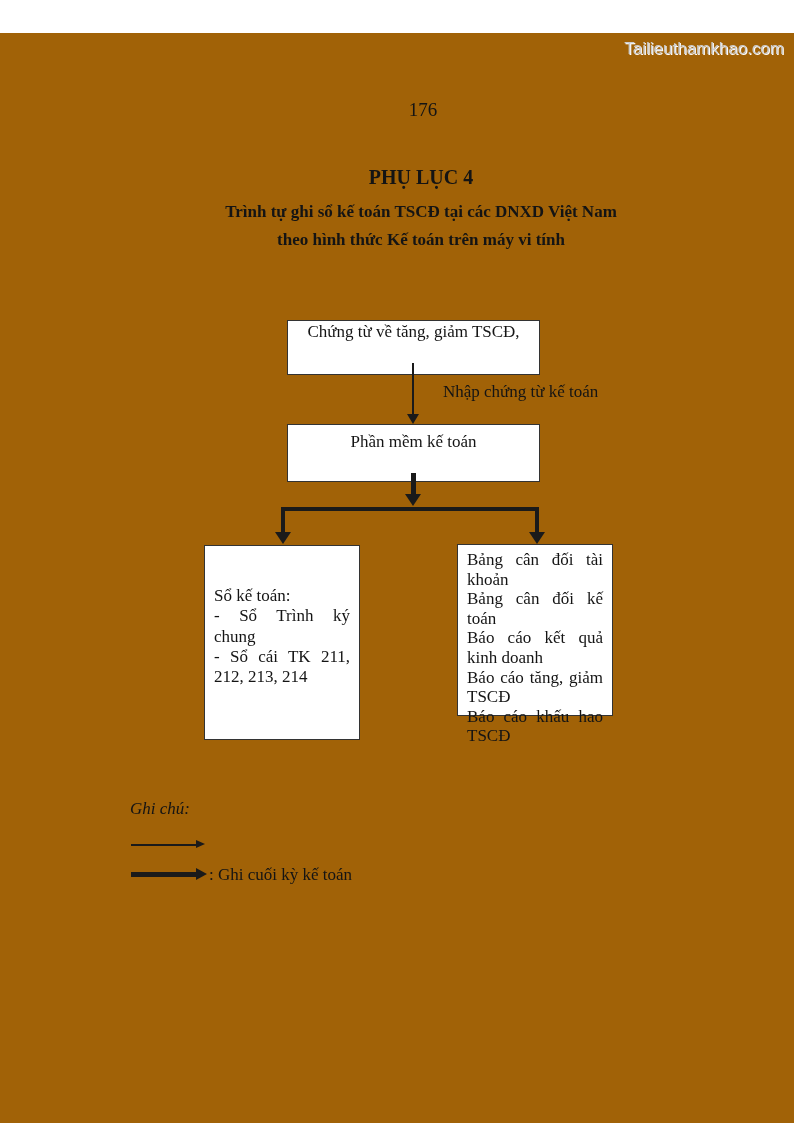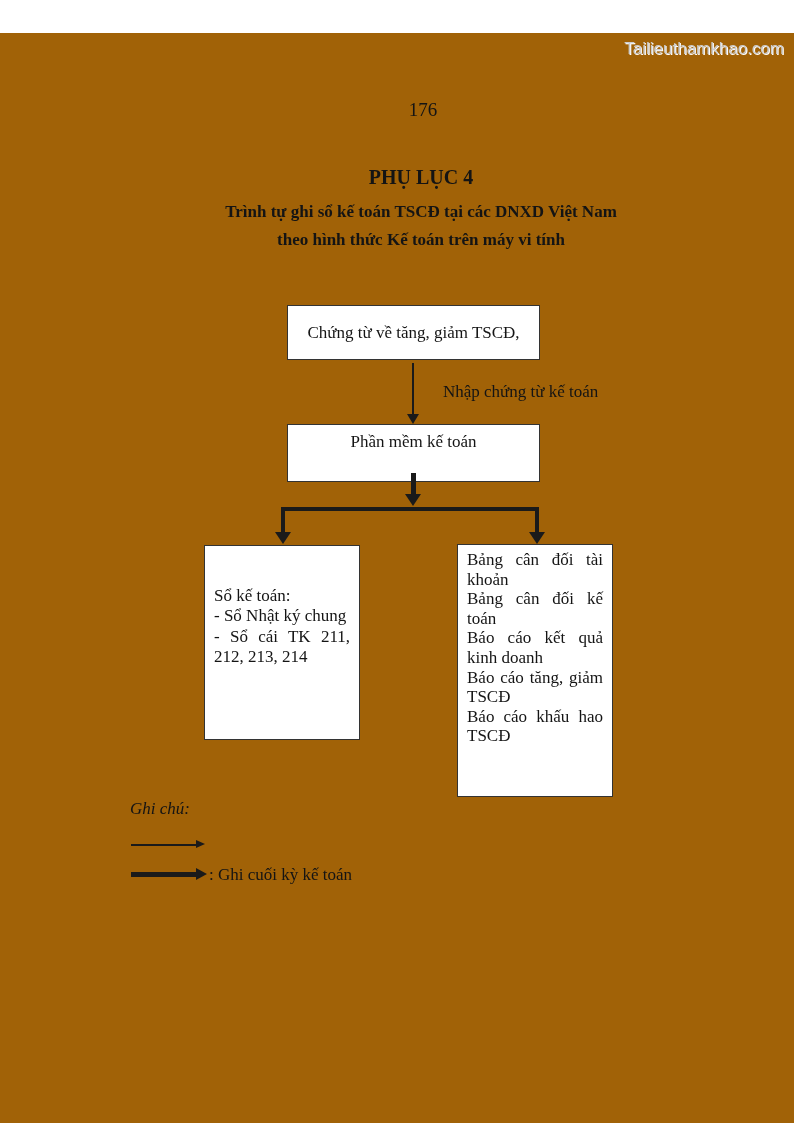--- a/index.html
+++ b/index.html
@@ -35,35 +35,35 @@
     top:197px;left:24px;width:794px;
     text-align:center;font-size:17px;font-weight:bold;
   }
   .fbox{
     border:1.5px solid #333333;
     background:#ffffff;
     font-size:17px;
     box-sizing:border-box;
   }
   .box-docs{
-    left:287px;top:272px;width:253px;height:55px;
-    display:flex;flex-direction:column;justify-content:center;
+    left:287px;top:287px;width:253px;height:55px;
+    display:flex;flex-direction:row;justify-content:center;
     text-align:center;line-height:22px;
   }
   .box-soft{
     left:287px;top:391px;width:253px;height:58px;
     text-align:center;padding-top:7px;
   }
   .box-ledgers{
     left:204px;top:512px;width:156px;height:195px;
     padding:40px 9px 0 9px;
     line-height:20.3px;
   }
   .box-reports{
-    left:457px;top:511px;width:156px;height:253px;
+    left:457px;top:511px;width:156px;height:172px;
     padding:5px 9px 0 9px;
     line-height:19.6px;
   }
   .jpara{text-align:justify;}
   .vline{background:#1a1a1a;}
   .hline{background:#1a1a1a;}
   
   .ah-down-thin{
     width:0;height:0;
     border-left:6px solid transparent;
@@ -124,21 +124,21 @@
   <div class="abs hline" style="left:281px;top:474px;width:258px;height:4px;"></div>
 
   <div class="abs vline" style="left:281px;top:474px;width:4px;height:26px;"></div>
   <div class="abs ah-down-thick" style="left:275px;top:499px;"></div>
 
   <div class="abs vline" style="left:535px;top:474px;width:4px;height:26px;"></div>
   <div class="abs ah-down-thick" style="left:529px;top:499px;"></div>
 
   <div class="abs fbox box-ledgers">
     <div class="jpara">Sổ kế toán:</div>
-    <div class="jpara">- Sổ Nhật ký chung</div>
+    <div class="jpara">- Sổ Trình ký chung</div>
     <div class="jpara">- Sổ cái TK 211, 212, 213, 214</div>
   </div>
 
   <div class="abs fbox box-reports">
     <div class="jpara">Bảng cân đối tài khoản</div>
     <div class="jpara">Bảng cân đối kế toán</div>
     <div class="jpara">Báo cáo kết quả kinh doanh</div>
     <div class="jpara">Báo cáo tăng, giảm TSCĐ</div>
     <div class="jpara">Báo cáo khấu hao TSCĐ</div>
   </div>

